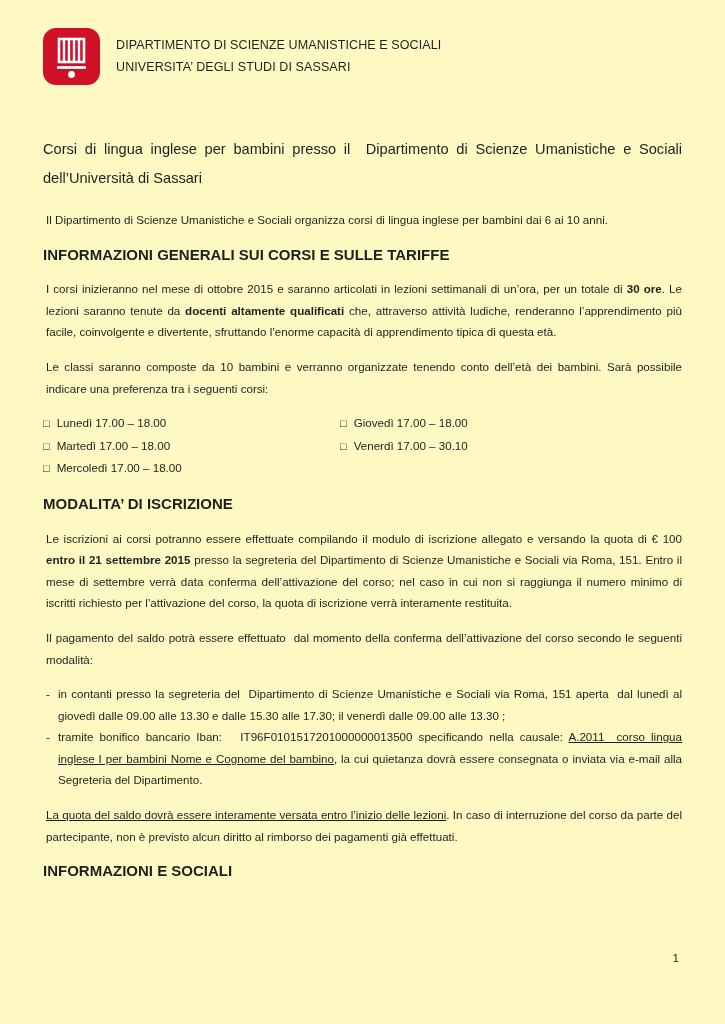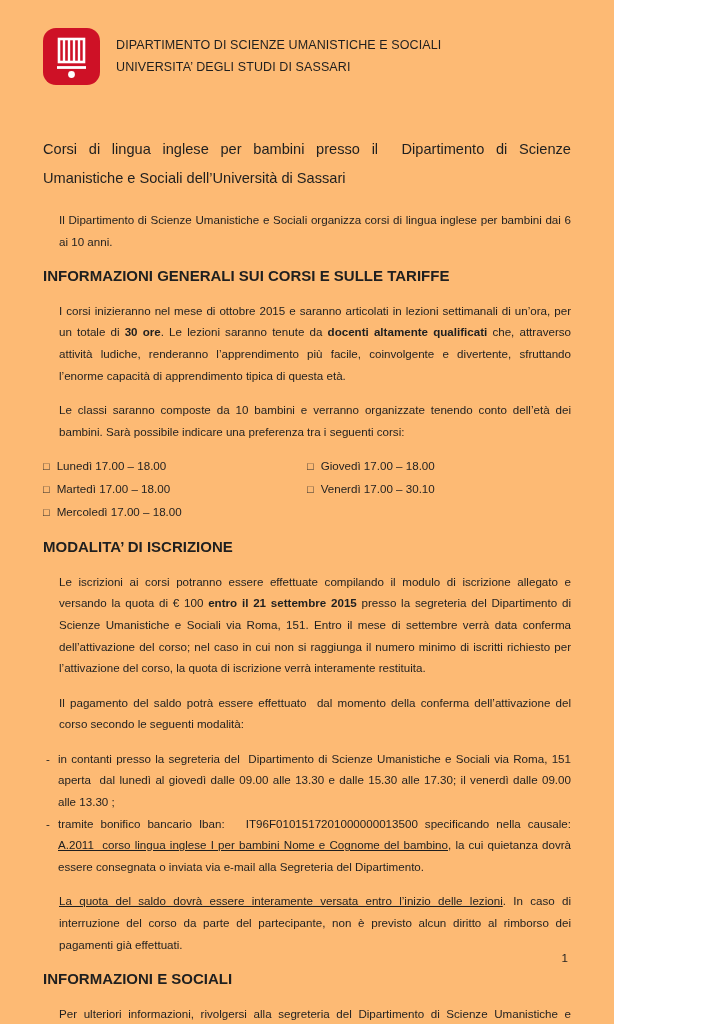--- a/index.html
+++ b/index.html
@@ -1,34 +1,34 @@
 <!DOCTYPE html>
 <html style="--brand-red: #ce1126; --link-blue: #0563c1; --text: #1f1f1f;"><head>
 <meta charset="utf-8">
 <style>
   html,body{margin:0;padding:0;background:#ffffff;}
   .page{
     position:relative;
-    width:614px;height:1024px;
+    width:725px;height:1024px;
     box-sizing:border-box;
     padding:28px 43px 0 43px;
-    background:#fdba74;
+    background:#fef9c3;
     font-family:"Liberation Sans",sans-serif;
     color:var(--text,#1f1f1f);
     overflow:hidden;
   }
   .doc-header{display:flex;align-items:flex-start;gap:16px;margin-bottom:50px;}
   .logo{width:57px;height:57px;flex:0 0 auto;color:var(--brand-red,#ce1126);}
   .org{padding-top:6px;}
   .org-line{font-size:12.5px;line-height:22px;letter-spacing:0.1px;}
   .title{
     font-size:14.6px;line-height:29px;font-weight:normal;
     margin:0 0 16px 0;text-align:justify;
   }
-  p,.para{margin:0 0 13px 16px;font-size:11.6px;line-height:21.6px;text-align:justify;}
+  p,.para{margin:0 0 13px 3px;font-size:11.6px;line-height:21.6px;text-align:justify;}
   h2{font-size:15px;line-height:21.6px;font-weight:bold;margin:0 0 13px 0;}
   .schedule{display:flex;margin:6px 0 13px 0;}
   .schedule .col{width:297px;}
   .check-row{display:flex;align-items:baseline;font-size:11.6px;line-height:21.6px;}
   .checkbox{margin-right:7px;font-size:11px;color:#2a2a2a;}
   .gap-top{margin-top:34px;}
   .bullets{list-style:none;margin:0 0 13px 0;padding:0;}
   .bullets li{display:flex;font-size:11.6px;line-height:21.6px;}
   .marker{flex:0 0 15px;padding-left:3px;box-sizing:border-box;}
   .li-text{flex:1;text-align:justify;}
@@ -115,17 +115,16 @@
     <li>
       <span class="marker">-</span>
       <span class="li-text"><span>tramite bonifico bancario Iban: &nbsp;&nbsp;IT96F0101517201000000013500 specificando nella causale: </span><span class="u">A.2011 &nbsp;corso lingua inglese I per bambini Nome e Cognome del bambino</span><span>, la cui quietanza dovrà essere consegnata o inviata via e-mail alla Segreteria del Dipartimento.</span></span>
     </li>
   </ul>
 
   <p><span class="u">La quota del saldo dovrà essere interamente versata entro l’inizio delle lezioni</span><span>. In caso di interruzione del corso da parte del partecipante, non è previsto alcun diritto al rimborso dei pagamenti già effettuati.</span></p>
 
   <h2>INFORMAZIONI E SOCIALI</h2>
 
-  <p><span>Per ulteriori informazioni, rivolgersi alla segreteria del Dipartimento di Scienze Umanistiche e Sociali, in via Roma 151 a Sassari. &nbsp;Tel. 079 229642; email: </span><a class="link" href="#">corsilingua@uniss.it</a></p>
 
   <div class="page-number">1</div>
 
 </div>
 
 </body></html>

